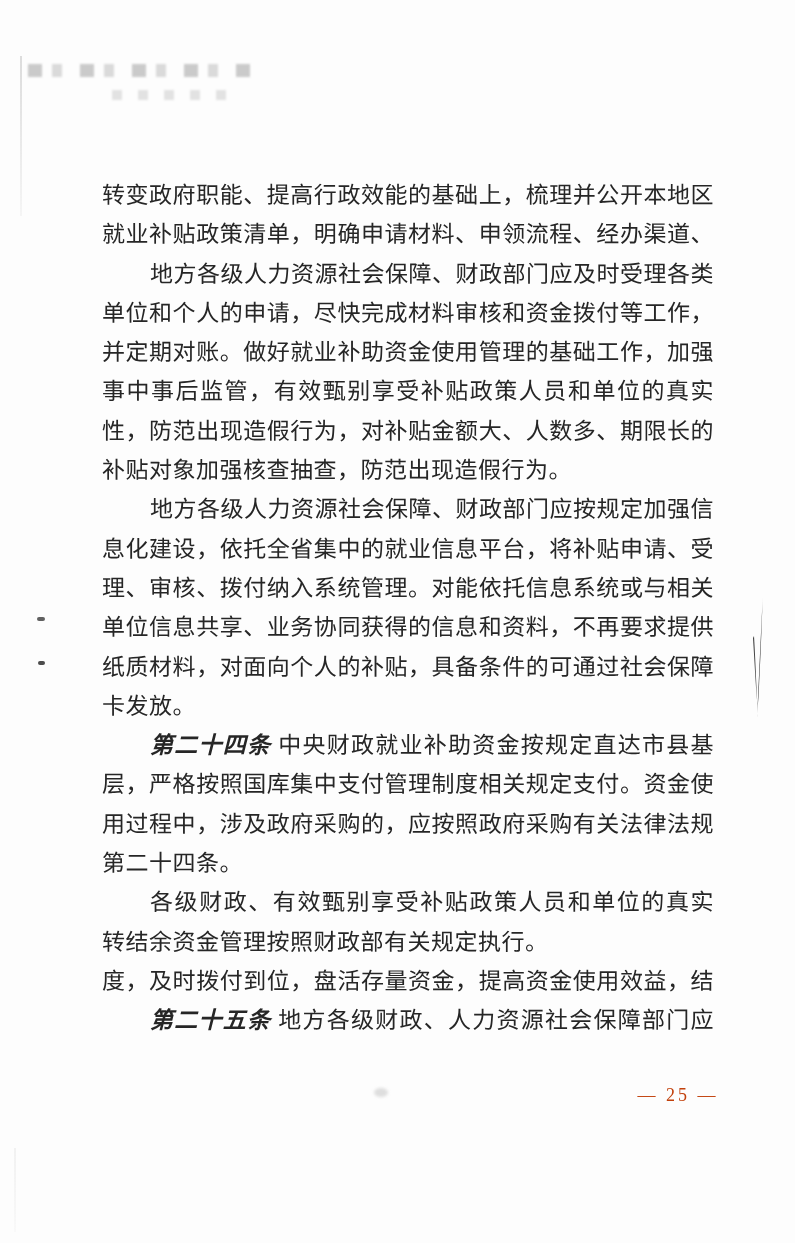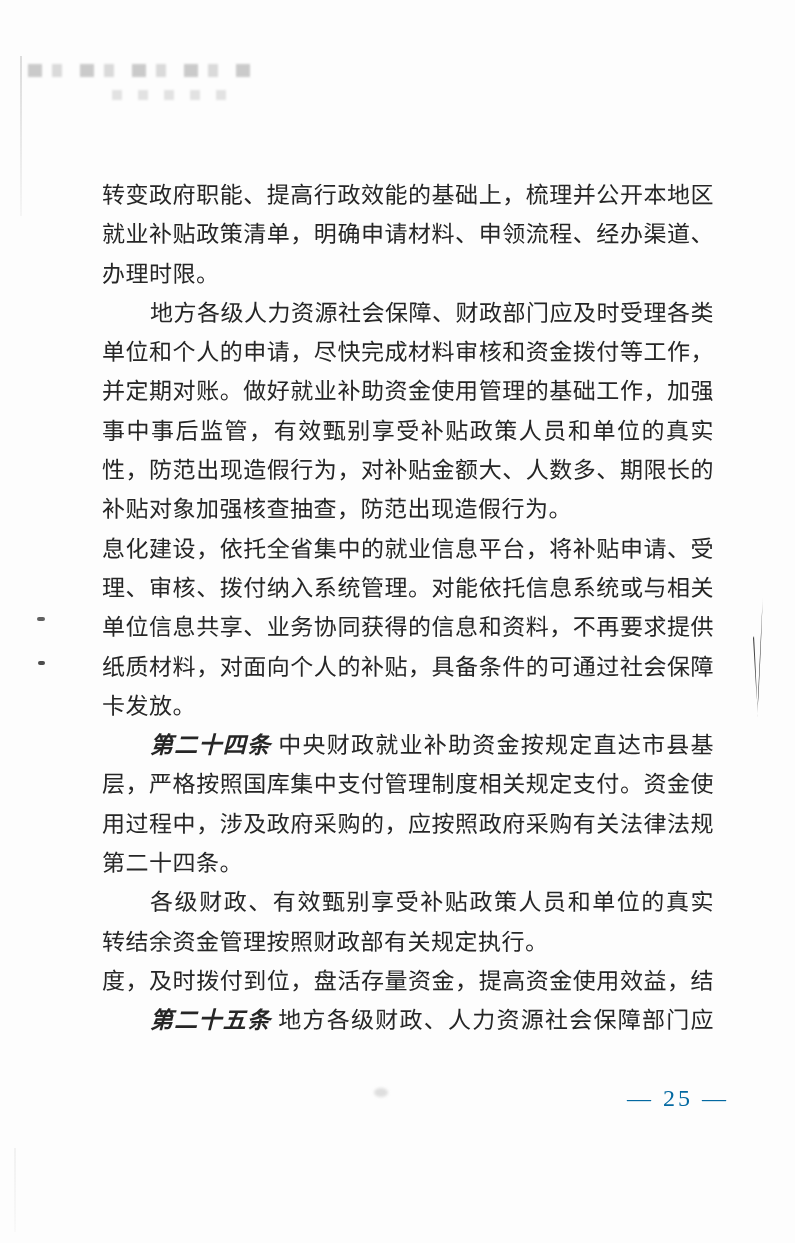--- a/index.html
+++ b/index.html
@@ -30,23 +30,23 @@
     white-space:nowrap;
   }
   .line.indent{ text-indent:48px; }
   .line.end{ text-align-last:left; }
   .seg.bold{ font-weight:bold;font-style:italic; }
   
   .page-number{
     position:absolute;
     left:618px;top:1085px;
     width:120px;
-    font-size:24px;
+    font-size:18px;
     letter-spacing:3px;
-    color:#0369a1;
+    color:#c2410c;
     text-align:center;
     white-space:nowrap;
   }
   
   .smudge-row-1{
     position:absolute;left:28px;top:64px;width:232px;height:13px;
     background:repeating-linear-gradient(90deg,
       rgba(120,120,120,.38) 0 14px, rgba(120,120,120,0) 14px 24px,
       rgba(140,140,140,.30) 24px 34px, rgba(140,140,140,0) 34px 52px);
     filter:blur(1px);
@@ -99,27 +99,27 @@
   <div class="speck-2"></div>
   <svg class="hair-streak" viewBox="0 0 30 140" xmlns="http://www.w3.org/2000/svg">
     <path d="M21,2 C20,20 19,60 17,95 C16,115 15,122 15,126 C16,110 18,60 20,20 Z" fill="#151515" opacity="0.9"></path>
     <path d="M12,44 C13,60 14,85 15,108 C14,95 12,62 11,46 Z" fill="#222222" opacity="0.85"></path>
   </svg>
   <div class="smudge-bottom"></div>
 
   <div class="text-block">
       <div class="line"><span class="seg">转变政府职能、提高行政效能的基础上，梳理并公开本地区</span></div>
       <div class="line"><span class="seg">就业补贴政策清单，明确申请材料、申领流程、经办渠道、</span></div>
-      <div class="line end"><span class="seg">办理时限。</span></div>
       <div class="line indent"><span class="seg">地方各级人力资源社会保障、财政部门应及时受理各类</span></div>
       <div class="line"><span class="seg">单位和个人的申请，尽快完成材料审核和资金拨付等工作，</span></div>
       <div class="line"><span class="seg">并定期对账。做好就业补助资金使用管理的基础工作，加强</span></div>
       <div class="line"><span class="seg">事中事后监管，有效甄别享受补贴政策人员和单位的真实</span></div>
       <div class="line"><span class="seg">性，防范出现造假行为，对补贴金额大、人数多、期限长的</span></div>
       <div class="line end"><span class="seg">补贴对象加强核查抽查，防范出现造假行为。</span></div>
+      <div class="line indent"><span class="seg">地方各级人力资源社会保障、财政部门应按规定加强信</span></div>
       <div class="line"><span class="seg">息化建设，依托全省集中的就业信息平台，将补贴申请、受</span></div>
       <div class="line"><span class="seg">理、审核、拨付纳入系统管理。对能依托信息系统或与相关</span></div>
       <div class="line"><span class="seg">单位信息共享、业务协同获得的信息和资料，不再要求提供</span></div>
       <div class="line"><span class="seg">纸质材料，对面向个人的补贴，具备条件的可通过社会保障</span></div>
       <div class="line end"><span class="seg">卡发放。</span></div>
       <div class="line indent"><span class="seg bold">第二十四条</span><span class="seg"> 中央财政就业补助资金按规定直达市县基</span></div>
       <div class="line"><span class="seg">层，严格按照国库集中支付管理制度相关规定支付。资金使</span></div>
       <div class="line"><span class="seg">用过程中，涉及政府采购的，应按照政府采购有关法律法规</span></div>
       <div class="line end"><span class="seg">第二十四条。</span></div>
       <div class="line indent"><span class="seg">各级财政、有效甄别享受补贴政策人员和单位的真实</span></div>

